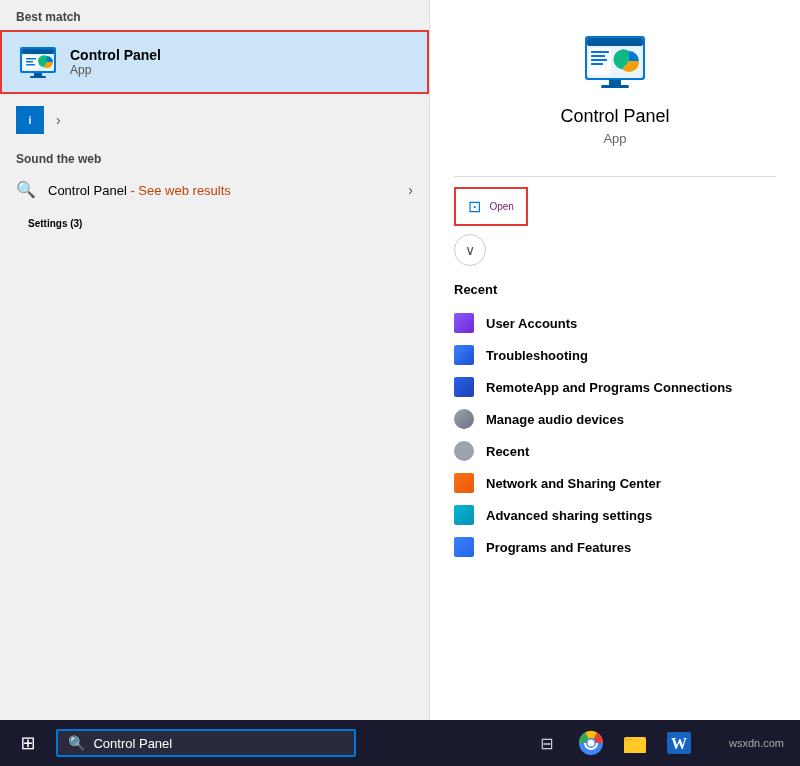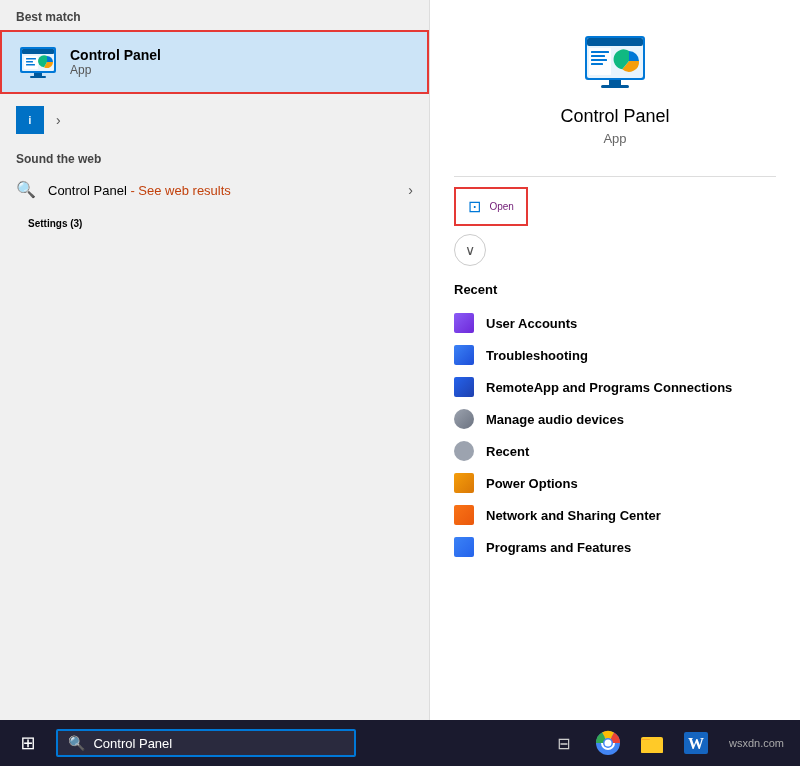--- a/index.html
+++ b/index.html
@@ -341,21 +341,21 @@
       display: flex;
       align-items: center;
       justify-content: center;
       cursor: pointer;
       border-radius: 2px;
     }
 
     .wsxdn-text {
       font-size: 11px;
       color: #aaa;
-      margin-left: 3px;
+      margin-left: 20px;
     }
   </style>
 </head>
 <body>
 
 <div class="start-menu">
 
   <div class="left-panel">
 
     <div class="section-label">Best match</div>
@@ -471,30 +471,30 @@
     <div class="recent-item">
       <div class="recent-item-icon icon-ma" style="width:20px;height:20px;border-radius:50%;"></div>
       <span class="recent-item-text">Manage audio devices</span>
     </div>
 
     <div class="recent-item">
       <div class="recent-item-icon icon-so" style="width:20px;height:20px;border-radius:50%;background:#9ca3af;"></div>
       <span class="recent-item-text">Recent</span>
     </div>
 
-    <div class="recent-item">
-      <div class="recent-item-icon icon-po" style="width:20px;height:20px;border-radius:2px;background:linear-gradient(135deg,#f59e0b,#d97706);"></div>
-      <span class="recent-item-text">Power Options</span>
-    </div>
 
     <div class="recent-item">
       <div class="recent-item-icon icon-ns" style="width:20px;height:20px;border-radius:2px;background:linear-gradient(135deg,#f97316,#ea580c);"></div>
       <span class="recent-item-text">Network and Sharing Center</span>
     </div>
 
+    <div class="recent-item">
+      <div class="recent-item-icon icon-as" style="width:20px;height:20px;border-radius:2px;background:linear-gradient(135deg,#06b6d4,#0891b2);"></div>
+      <span class="recent-item-text">Advanced sharing settings</span>
+    </div>
 
     <div class="recent-item">
       <div class="recent-item-icon icon-pf" style="width:20px;height:20px;border-radius:2px;background:linear-gradient(135deg,#3b82f6,#2563eb);"></div>
       <span class="recent-item-text">Programs and Features</span>
     </div>
 
   </div>
 </div>
 
 <div class="taskbar">

